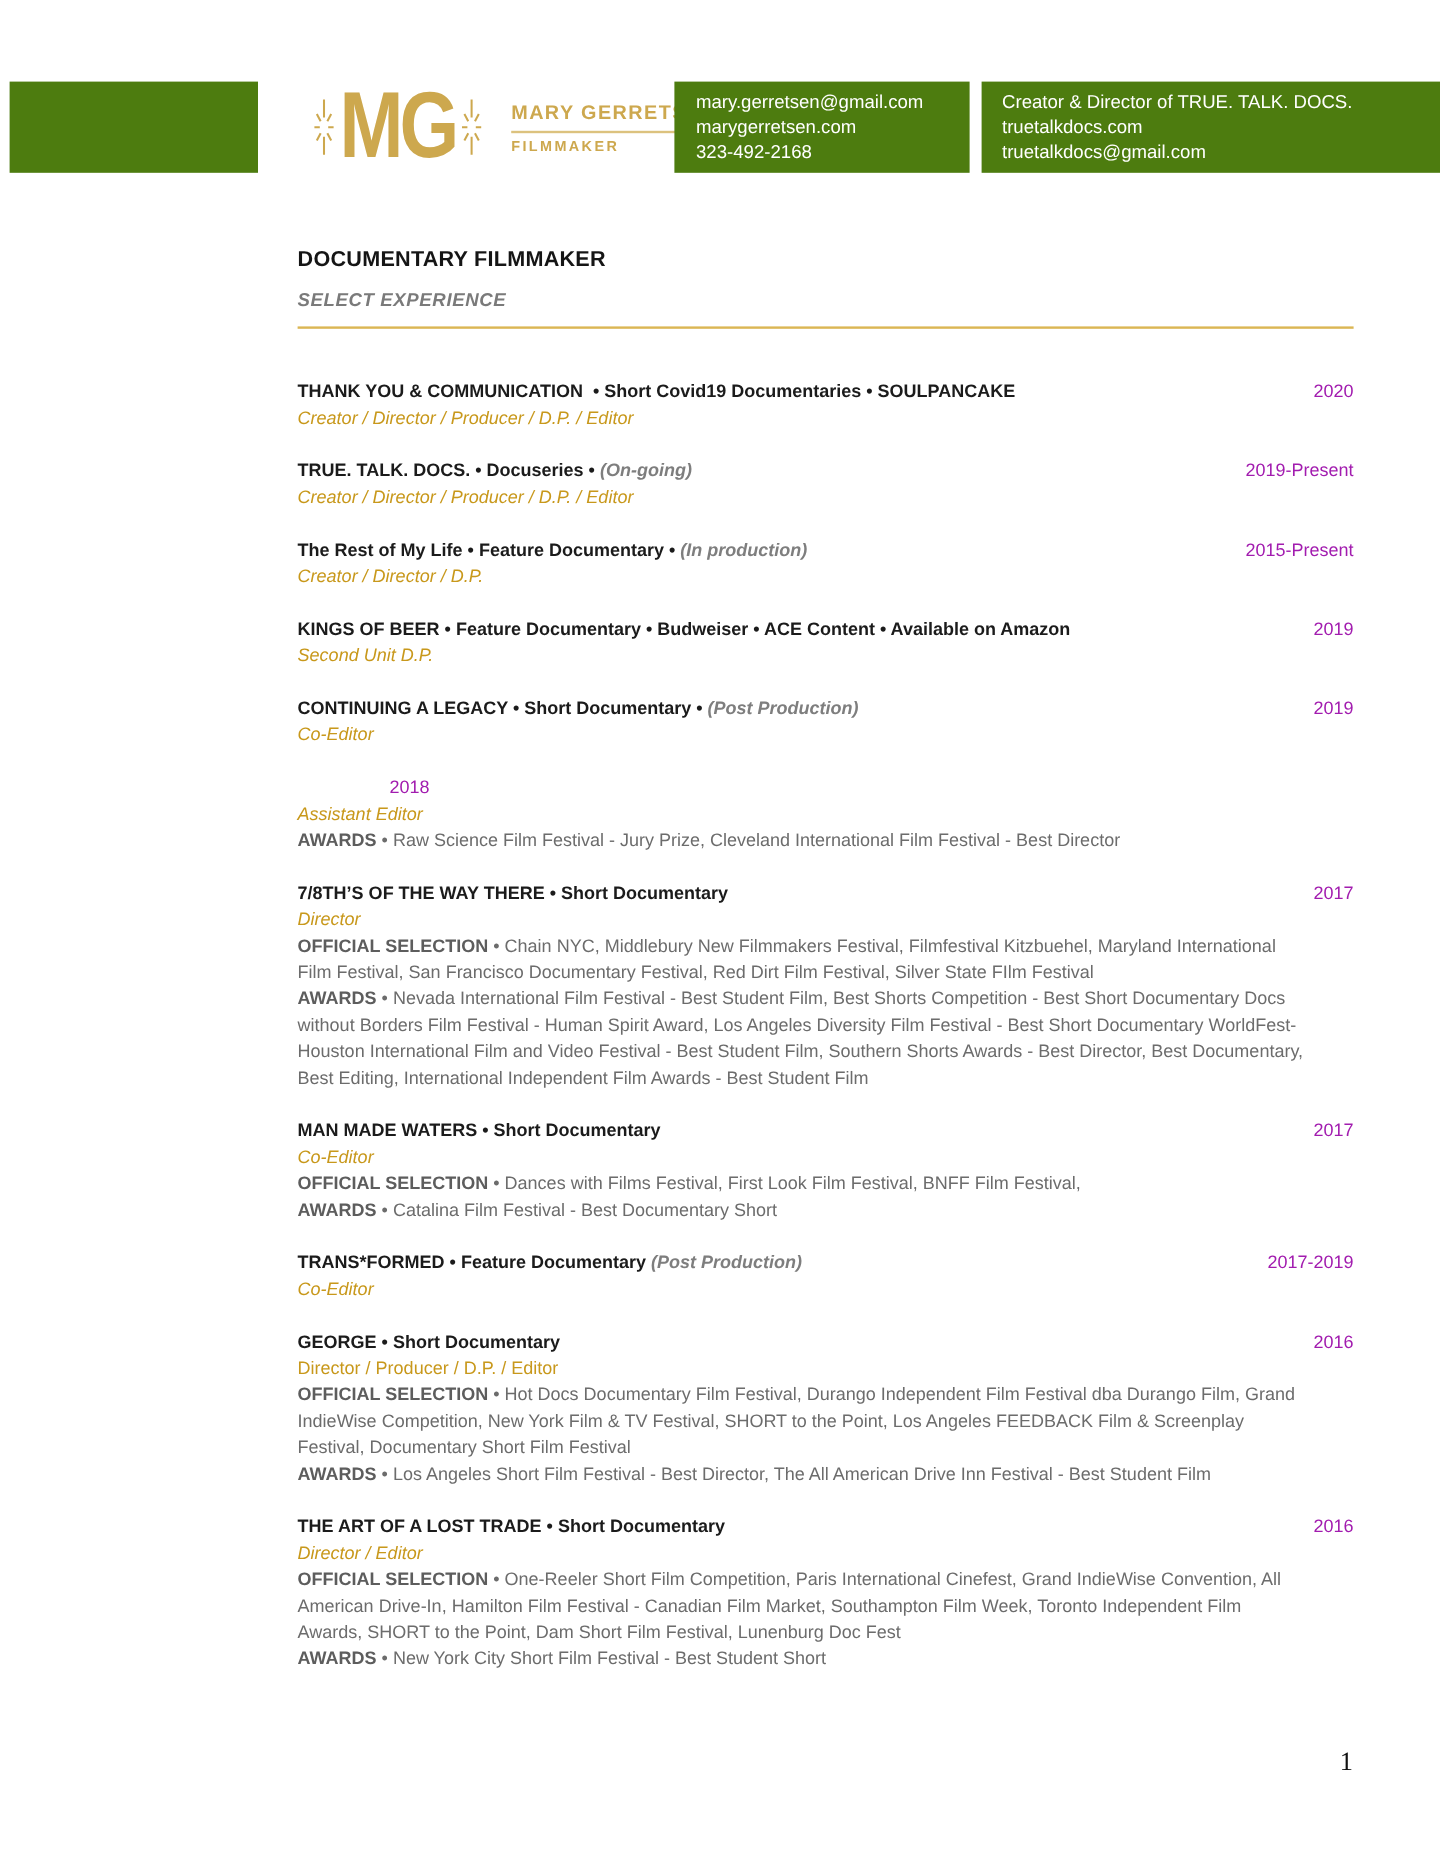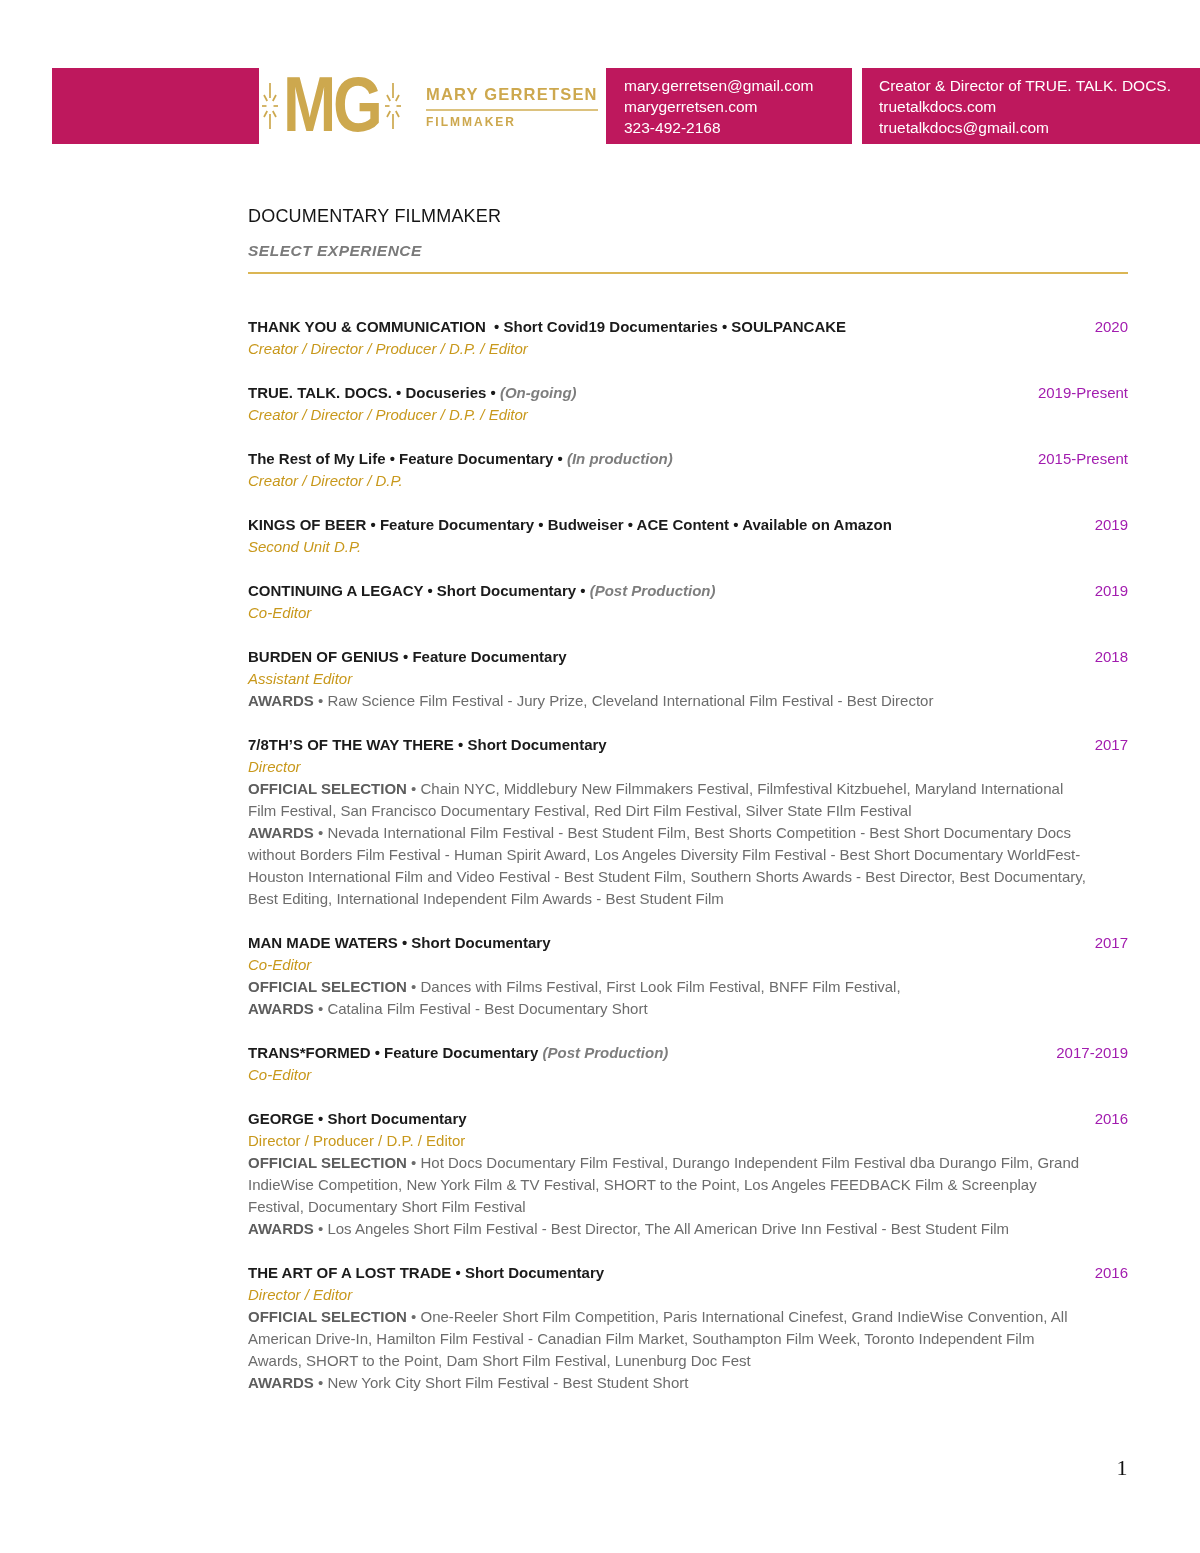--- a/index.html
+++ b/index.html
@@ -6,21 +6,21 @@
   html, body { background: #ffffff; }
   body {
     width: 1200px; height: 1553px;
     position: relative;
     font-family: "Liberation Sans", sans-serif;
     color: #1b1b1b;
     overflow: hidden;
   }
 
   
-  .gold-block { position: absolute; top: 68px; height: 76px; background: #be185d; margin-left: 44px; }
+  .gold-block { position: absolute; top: 68px; height: 76px; background: #4d7c0f; }
   .band-left  { left: 8px;   width: 207px; }
   .contact-block  { left: 562px; width: 246px; padding: 7px 0 0 18px; }
   .truetalk-block { left: 818px; width: 416px; padding: 7px 4px 0 17px; }
   .gold-block .line {
     color: #ffffff; font-size: 15.5px; line-height: 21px;
     white-space: nowrap;
   }
 
   .logo-area {
     position: absolute; left: 215px; top: 68px; width: 347px; height: 76px;
@@ -41,21 +41,21 @@
   }
   .logo-role {
     color: #CDA84E; font-weight: bold; font-size: 12px; letter-spacing: 2px;
     margin-top: 4px; white-space: nowrap;
   }
 
   
   main { position: absolute; left: 248px; top: 144px; width: 880px; }
   .doc-title {
     margin-top: 60px;
-    font-size: 18px; font-weight: normal; color: #151515; letter-spacing: 0.2px;
+    font-size: 18px; font-weight: bold; color: #151515; letter-spacing: 0.2px;
     line-height: 24px;
   }
   .doc-subtitle {
     margin-top: 13px;
     font-size: 15.5px; font-weight: bold; font-style: italic;
     color: #7a7a7a; letter-spacing: 0.5px; line-height: 20px;
   }
   .gold-rule { margin-top: 11px; height: 2px; background: #DBB654; border: none; }
 
   .experience-list { margin-top: 42px; }
@@ -172,21 +172,20 @@
       </div>
       <div class="entry">
         <div class="entry-head">
           <div class="entry-title"><span class="t">CONTINUING A LEGACY • Short Documentary • </span><span class="note">(Post Production)</span></div>
           <div class="entry-year">2019</div>
         </div>
         <div class="entry-role">Co-Editor</div>
       </div>
       <div class="entry">
         <div class="entry-head">
-          <div class="entry-title"><span class="t">BURDEN OF GENIUS • Feature Documentary</span></div>
           <div class="entry-year">2018</div>
         </div>
         <div class="entry-role">Assistant Editor</div>
         <div class="entry-detail"><span class="detail-label">AWARDS</span><span class="detail-bullet"> • </span><span class="detail-text">Raw Science Film Festival - Jury Prize, Cleveland International Film Festival - Best Director</span></div>
       </div>
       <div class="entry">
         <div class="entry-head">
           <div class="entry-title"><span class="t">7/8TH’S OF THE WAY THERE • Short Documentary</span></div>
           <div class="entry-year">2017</div>
         </div>

